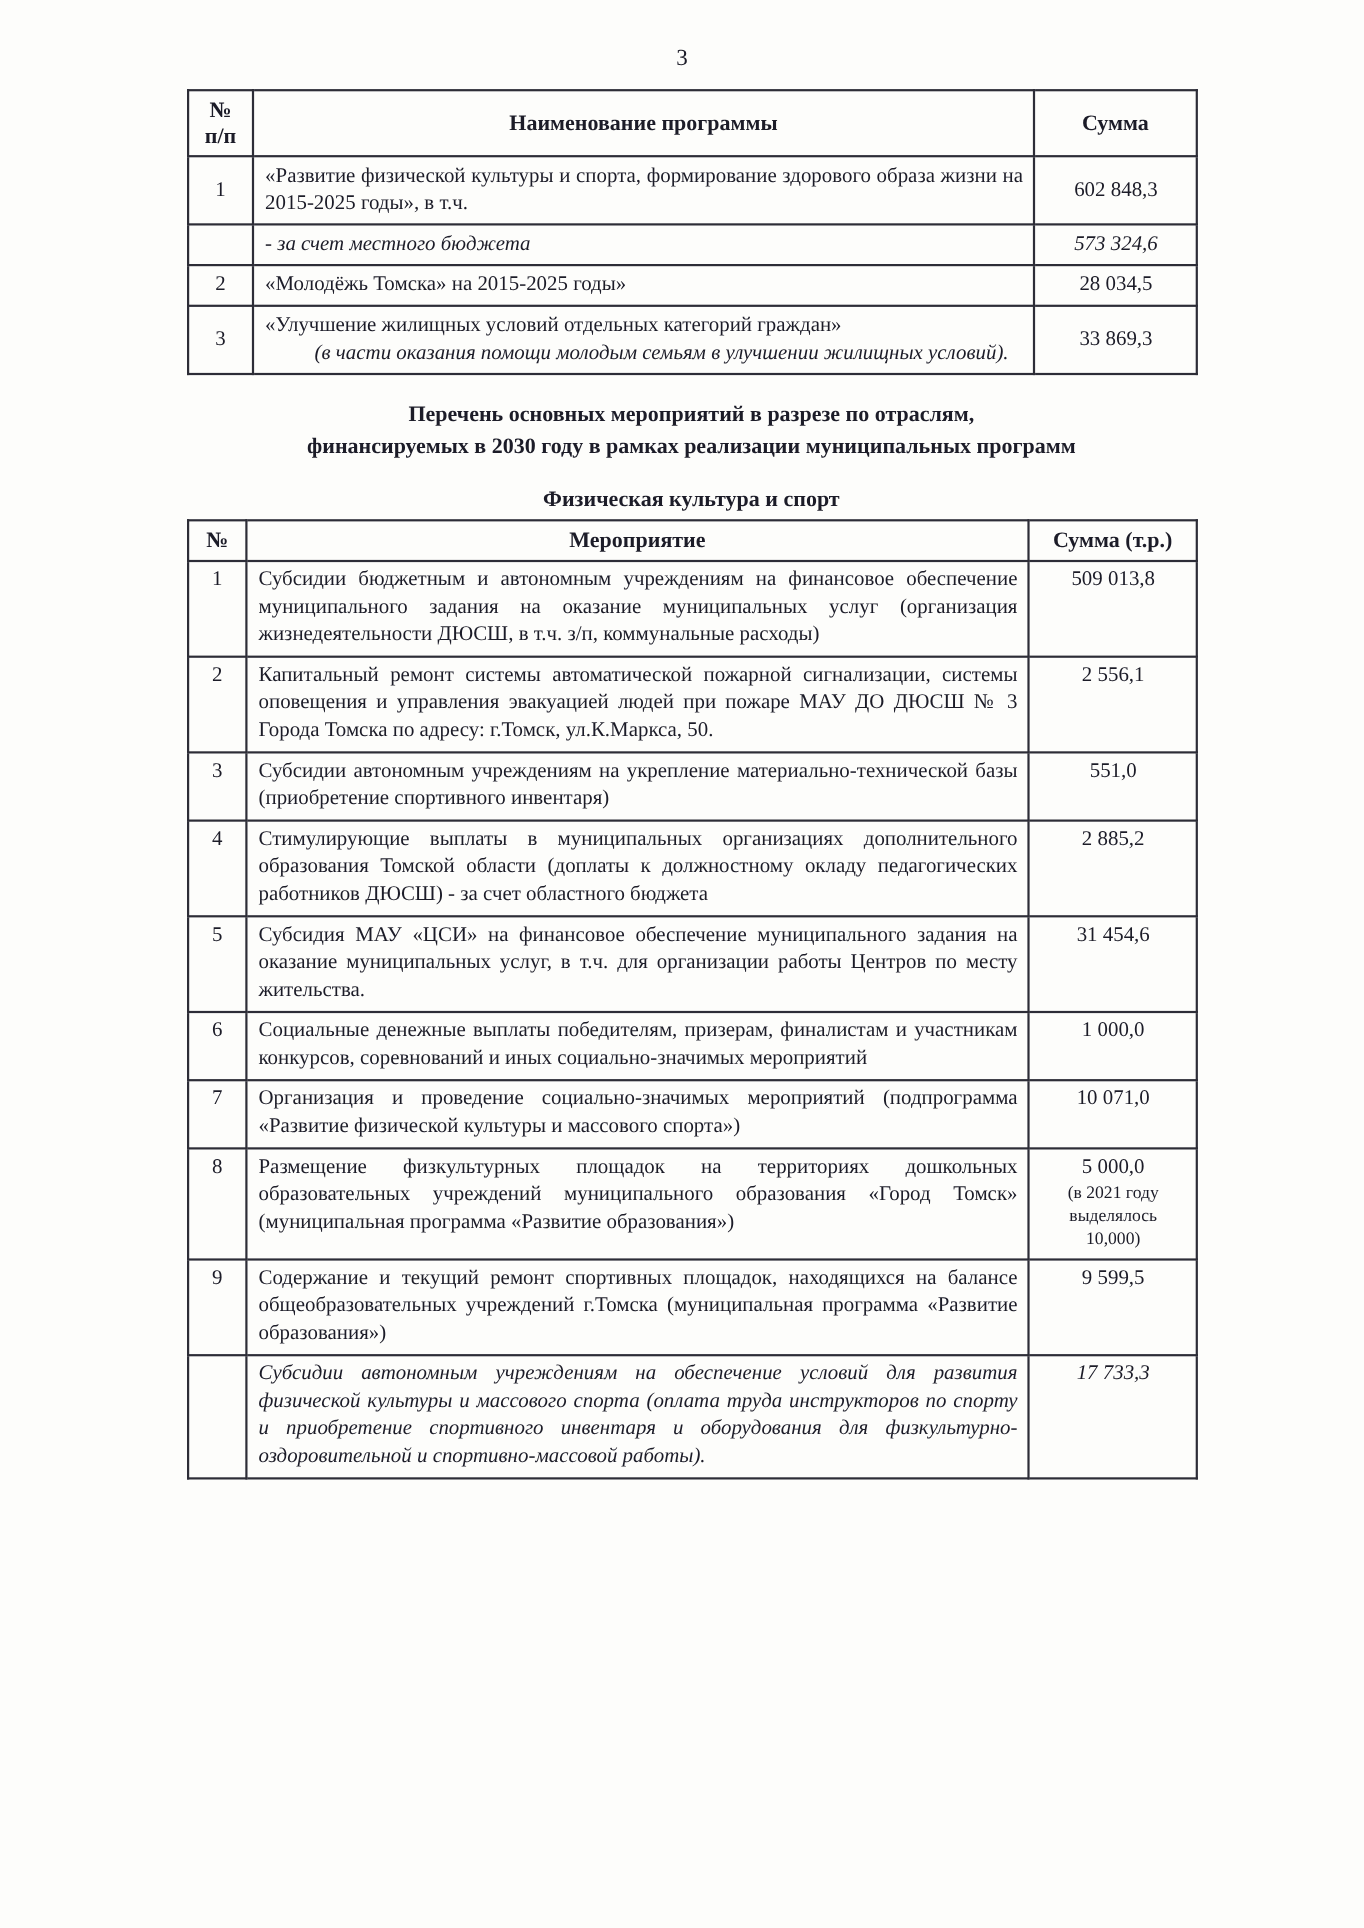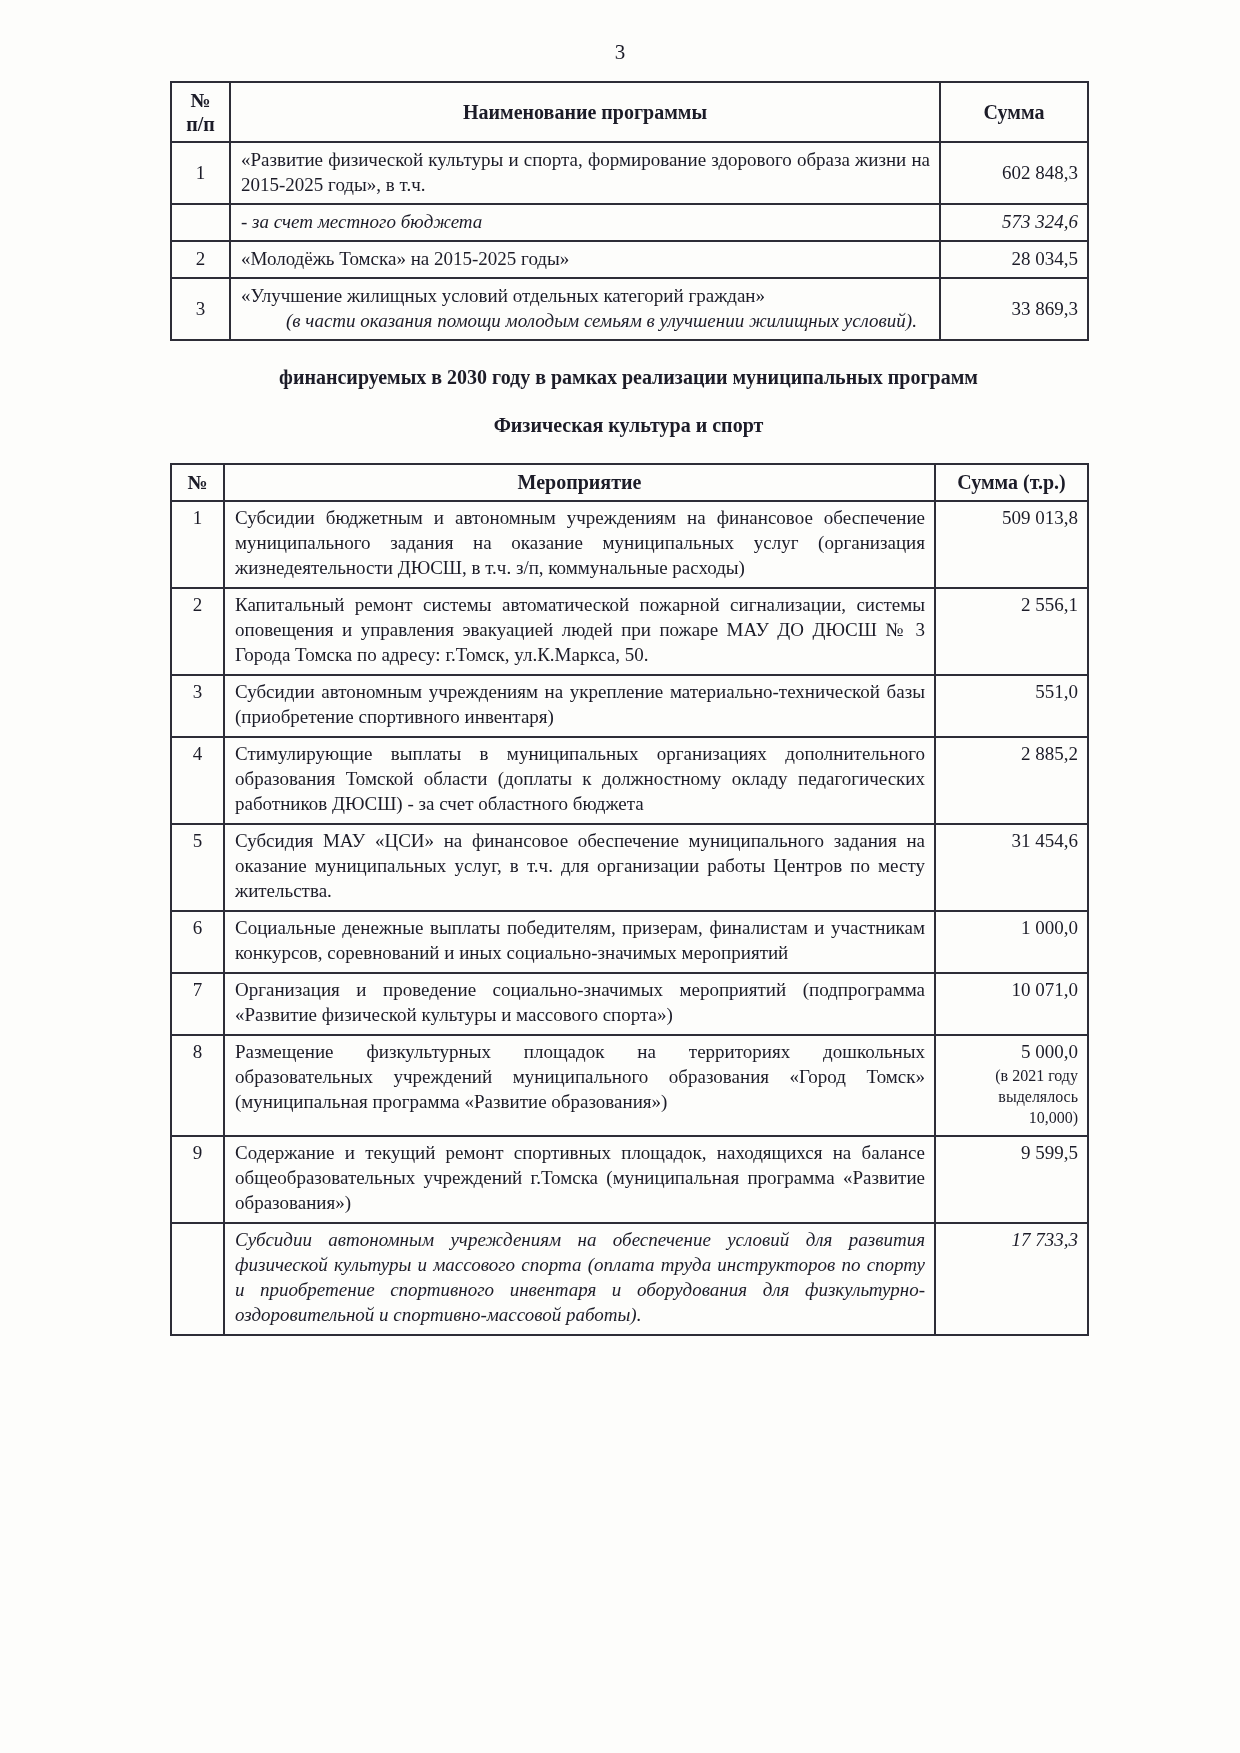--- a/index.html
+++ b/index.html
@@ -42,41 +42,41 @@
   th {
     font-size: 20px;
     font-weight: bold;
     text-align: center;
     vertical-align: middle;
     padding: 5px 6px;
   }
   .t1 td.col-num, .t1 td.col-sum { vertical-align: middle; }
   .col-num { text-align: center; padding-left: 3px; padding-right: 3px; }
   .col-name { text-align: justify; }
-  .col-sum { text-align: right; }
+  .col-sum { text-align: center; }
   .italic { font-style: italic; margin-left: 45px; }
   .sum-note {
     font-size: 16px;
     line-height: 21px;
     display: block;
     margin-top: 1px;
   }
   .section-heading {
     text-align: center;
     font-weight: bold;
     font-size: 20px;
     line-height: 29px;
     margin-top: 22px;
   }
   .sub-heading {
     text-align: center;
     font-weight: bold;
     font-size: 20px;
     margin-top: 22px;
-    margin-bottom: 26px;
+    margin-bottom: 6px;
   }
   .t2 td { padding-top: 3px; padding-bottom: 7px; }
   .num-head-line { display: block; line-height: 24px; }
 </style>
 </head>
 <body>
 
 <div class="page">
 
   <div class="page-number">3</div>
@@ -118,20 +118,21 @@
         <td class="col-name">
           <div>«Улучшение жилищных условий отдельных категорий граждан»</div>
           <div class="italic">(в части оказания помощи молодым семьям в улучшении жилищных условий).</div>
         </td>
         <td class="col-sum">33 869,3</td>
       </tr>
     </tbody>
       </table>
 
     <div class="section-heading">
+      <div>Перечень основных мероприятий в разрезе по отраслям,</div>
       <div>финансируемых в 2030 году в рамках реализации муниципальных программ</div>
     </div>
     <div class="sub-heading">Физическая культура и спорт</div>
 
     <table class="t2">
       <colgroup>
         <col style="width:53px">
         <col style="width:711px">
         <col style="width:153px">
       </colgroup>

